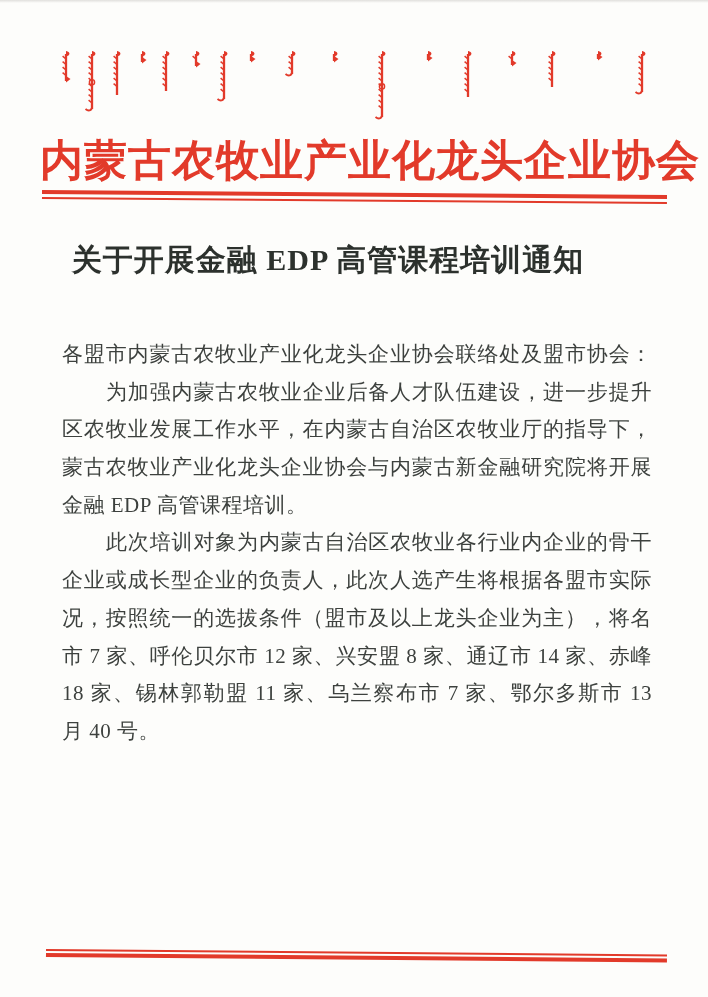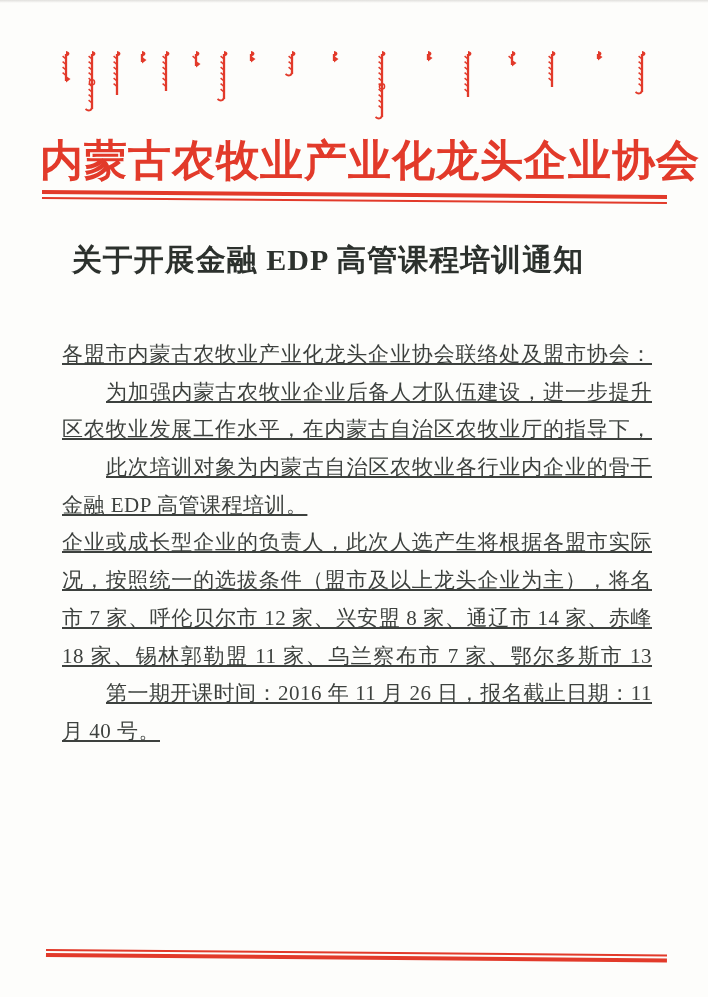--- a/index.html
+++ b/index.html
@@ -53,21 +53,20 @@
     font-size:21px;
     color:var(--body-ink,#3d413e);
   }
   .line{
     height:37.7px;line-height:37.7px;
     letter-spacing:.5px;
     text-align:justify;
     text-align-last:justify;
     white-space:normal;
     overflow:hidden;
-    text-decoration:underline;
   }
   .line.end{text-align-last:left;}
   .line.indent{padding-left:44px;}
 </style>
 </head>
 <body>
 
 <div class="page">
   <div class="top-edge"></div>
 
@@ -175,27 +174,27 @@
     <div class="bar thick"></div>
     <div class="bar thin"></div>
   </div>
 
   <h2 class="notice-title">关于开展金融 EDP 高管课程培训通知</h2>
 
   <div class="body-text">
       <div class="line">各盟市内蒙古农牧业产业化龙头企业协会联络处及盟市协会：</div>
       <div class="line indent">为加强内蒙古农牧业企业后备人才队伍建设，进一步提升我</div>
       <div class="line">区农牧业发展工作水平，在内蒙古自治区农牧业厅的指导下，内</div>
+      <div class="line">蒙古农牧业产业化龙头企业协会与内蒙古新金融研究院将开展</div>
+      <div class="line end">金融 EDP 高管课程培训。</div>
       <div class="line indent">此次培训对象为内蒙古自治区农牧业各行业内企业的骨干</div>
-      <div class="line end">金融 EDP 高管课程培训。</div>
       <div class="line">企业或成长型企业的负责人，此次人选产生将根据各盟市实际情</div>
       <div class="line">况，按照统一的选拔条件（盟市及以上龙头企业为主），将名额</div>
       <div class="line">市 7 家、呼伦贝尔市 12 家、兴安盟 8 家、通辽市 14 家、赤峰市</div>
       <div class="line">18 家、锡林郭勒盟 11 家、乌兰察布市 7 家、鄂尔多斯市 13 家、</div>
-      <div class="line indent">第一期开课时间：2016 年 11 月 26 日，报名截止日期：11</div>
       <div class="line end">月 40 号。</div>
     </div>
 
   <div class="rule rule-bottom">
     <div class="bar thin"></div>
     <div class="bar thick"></div>
   </div>
 </div>
 
 </body></html>

